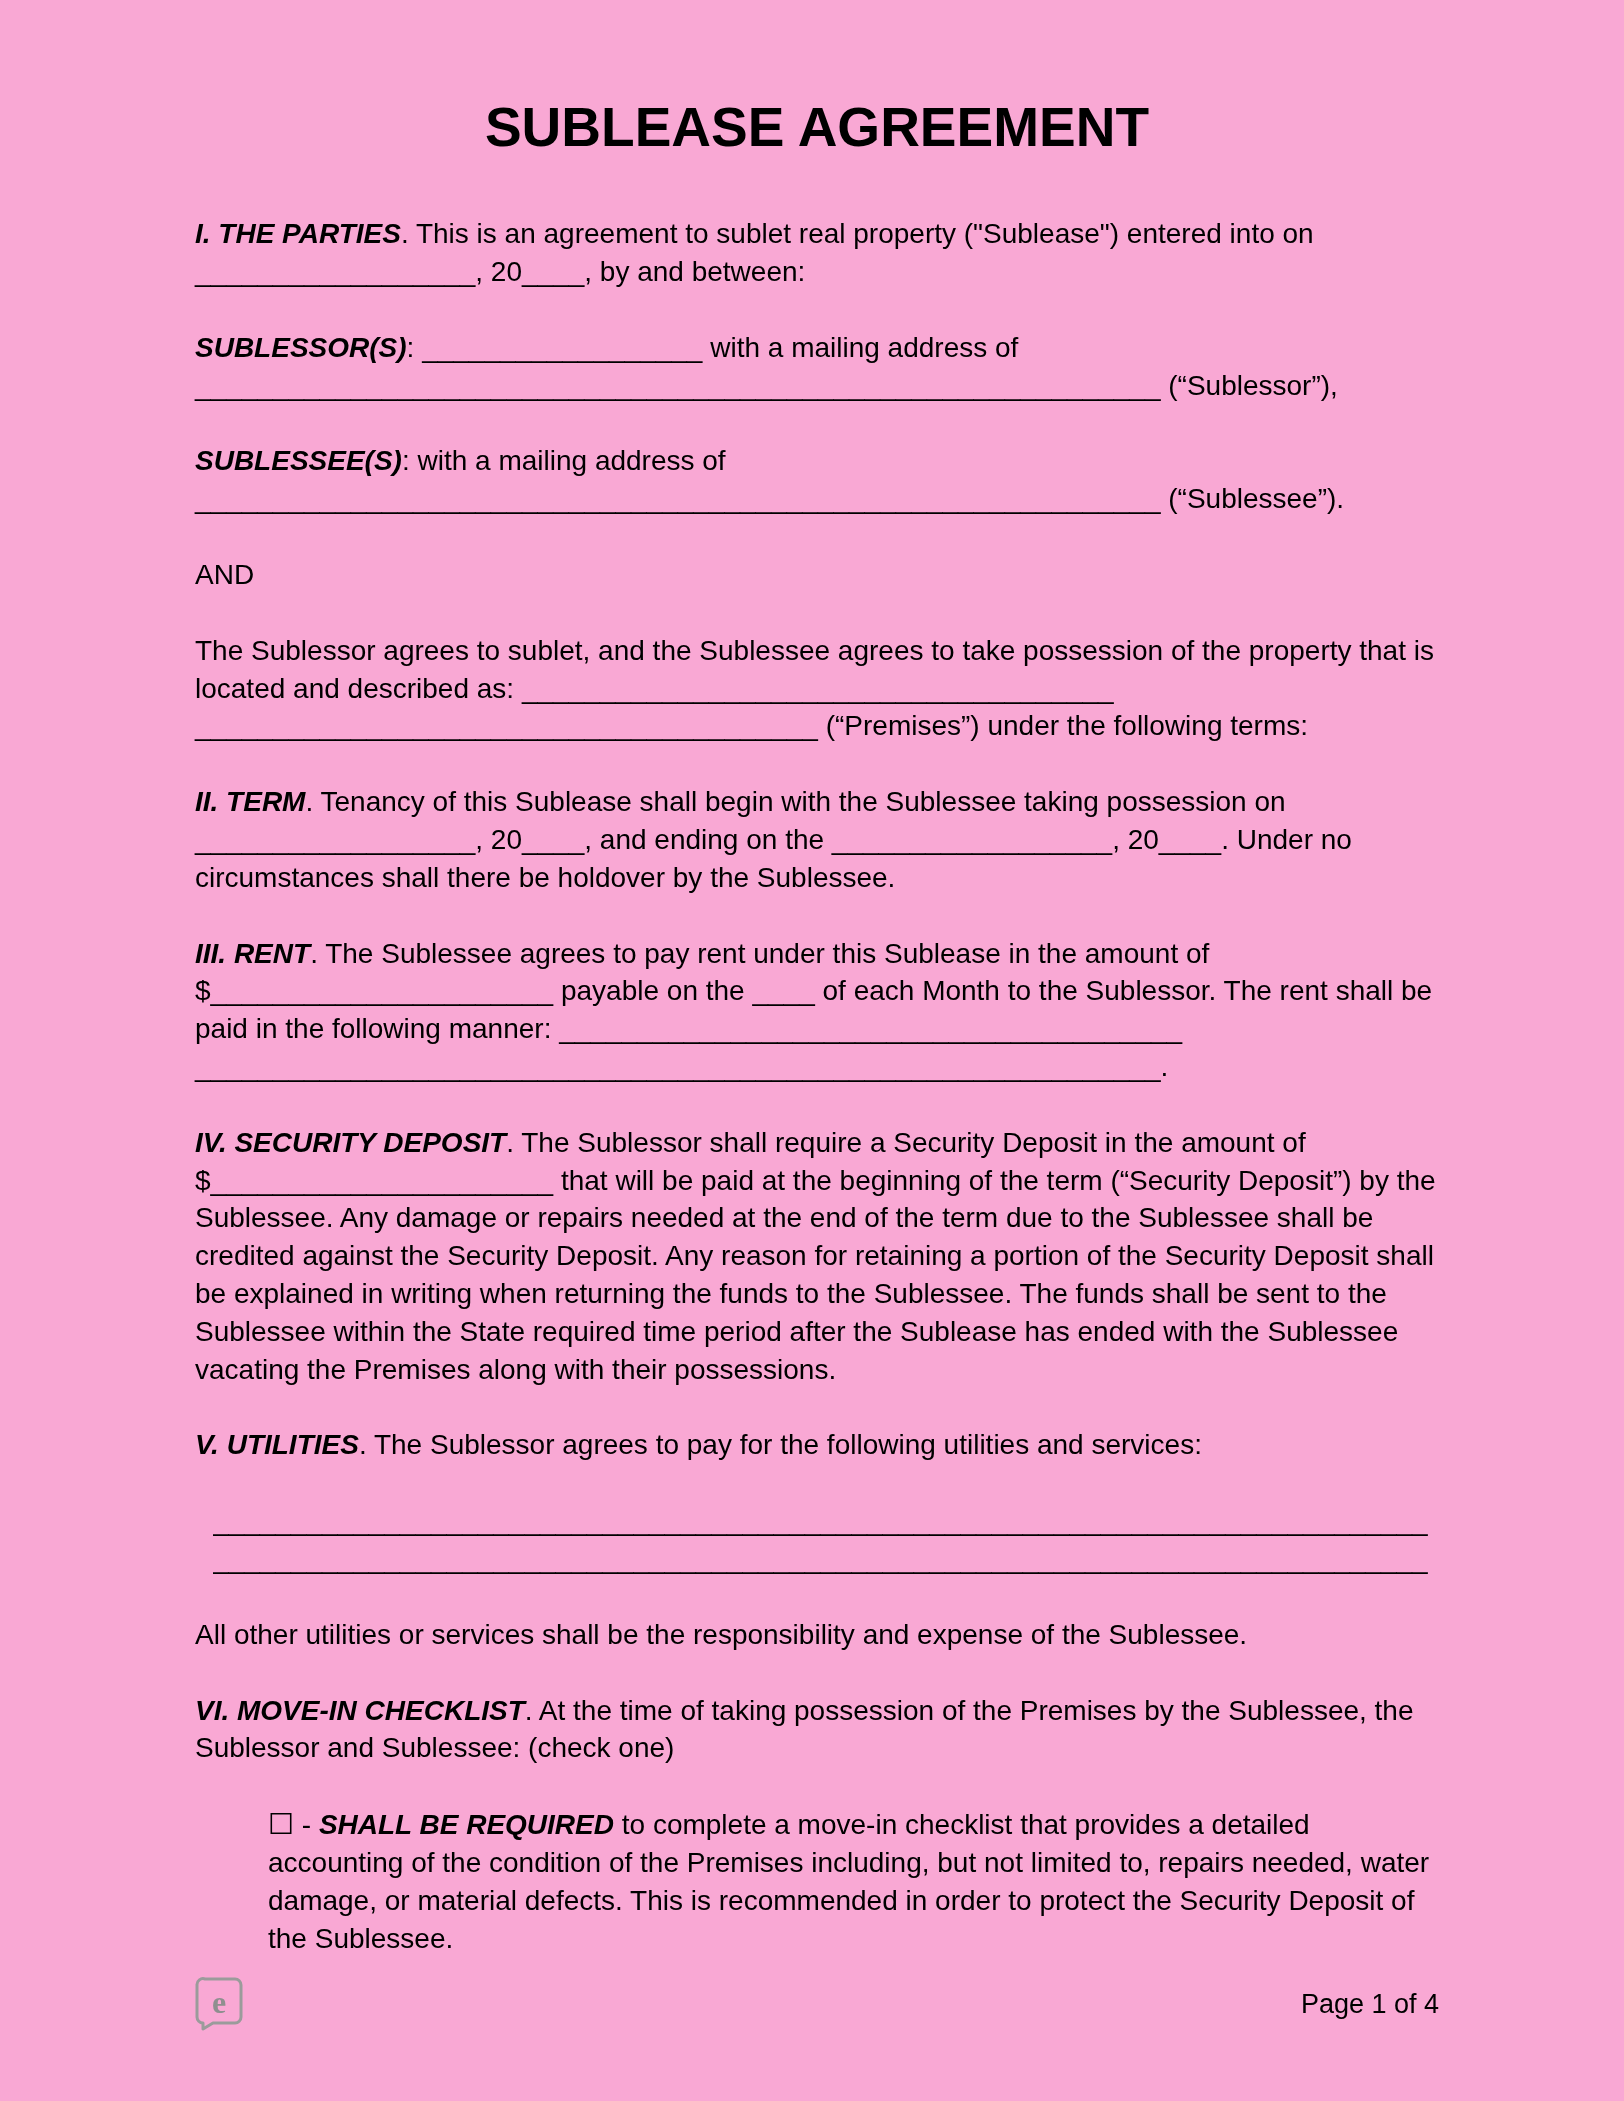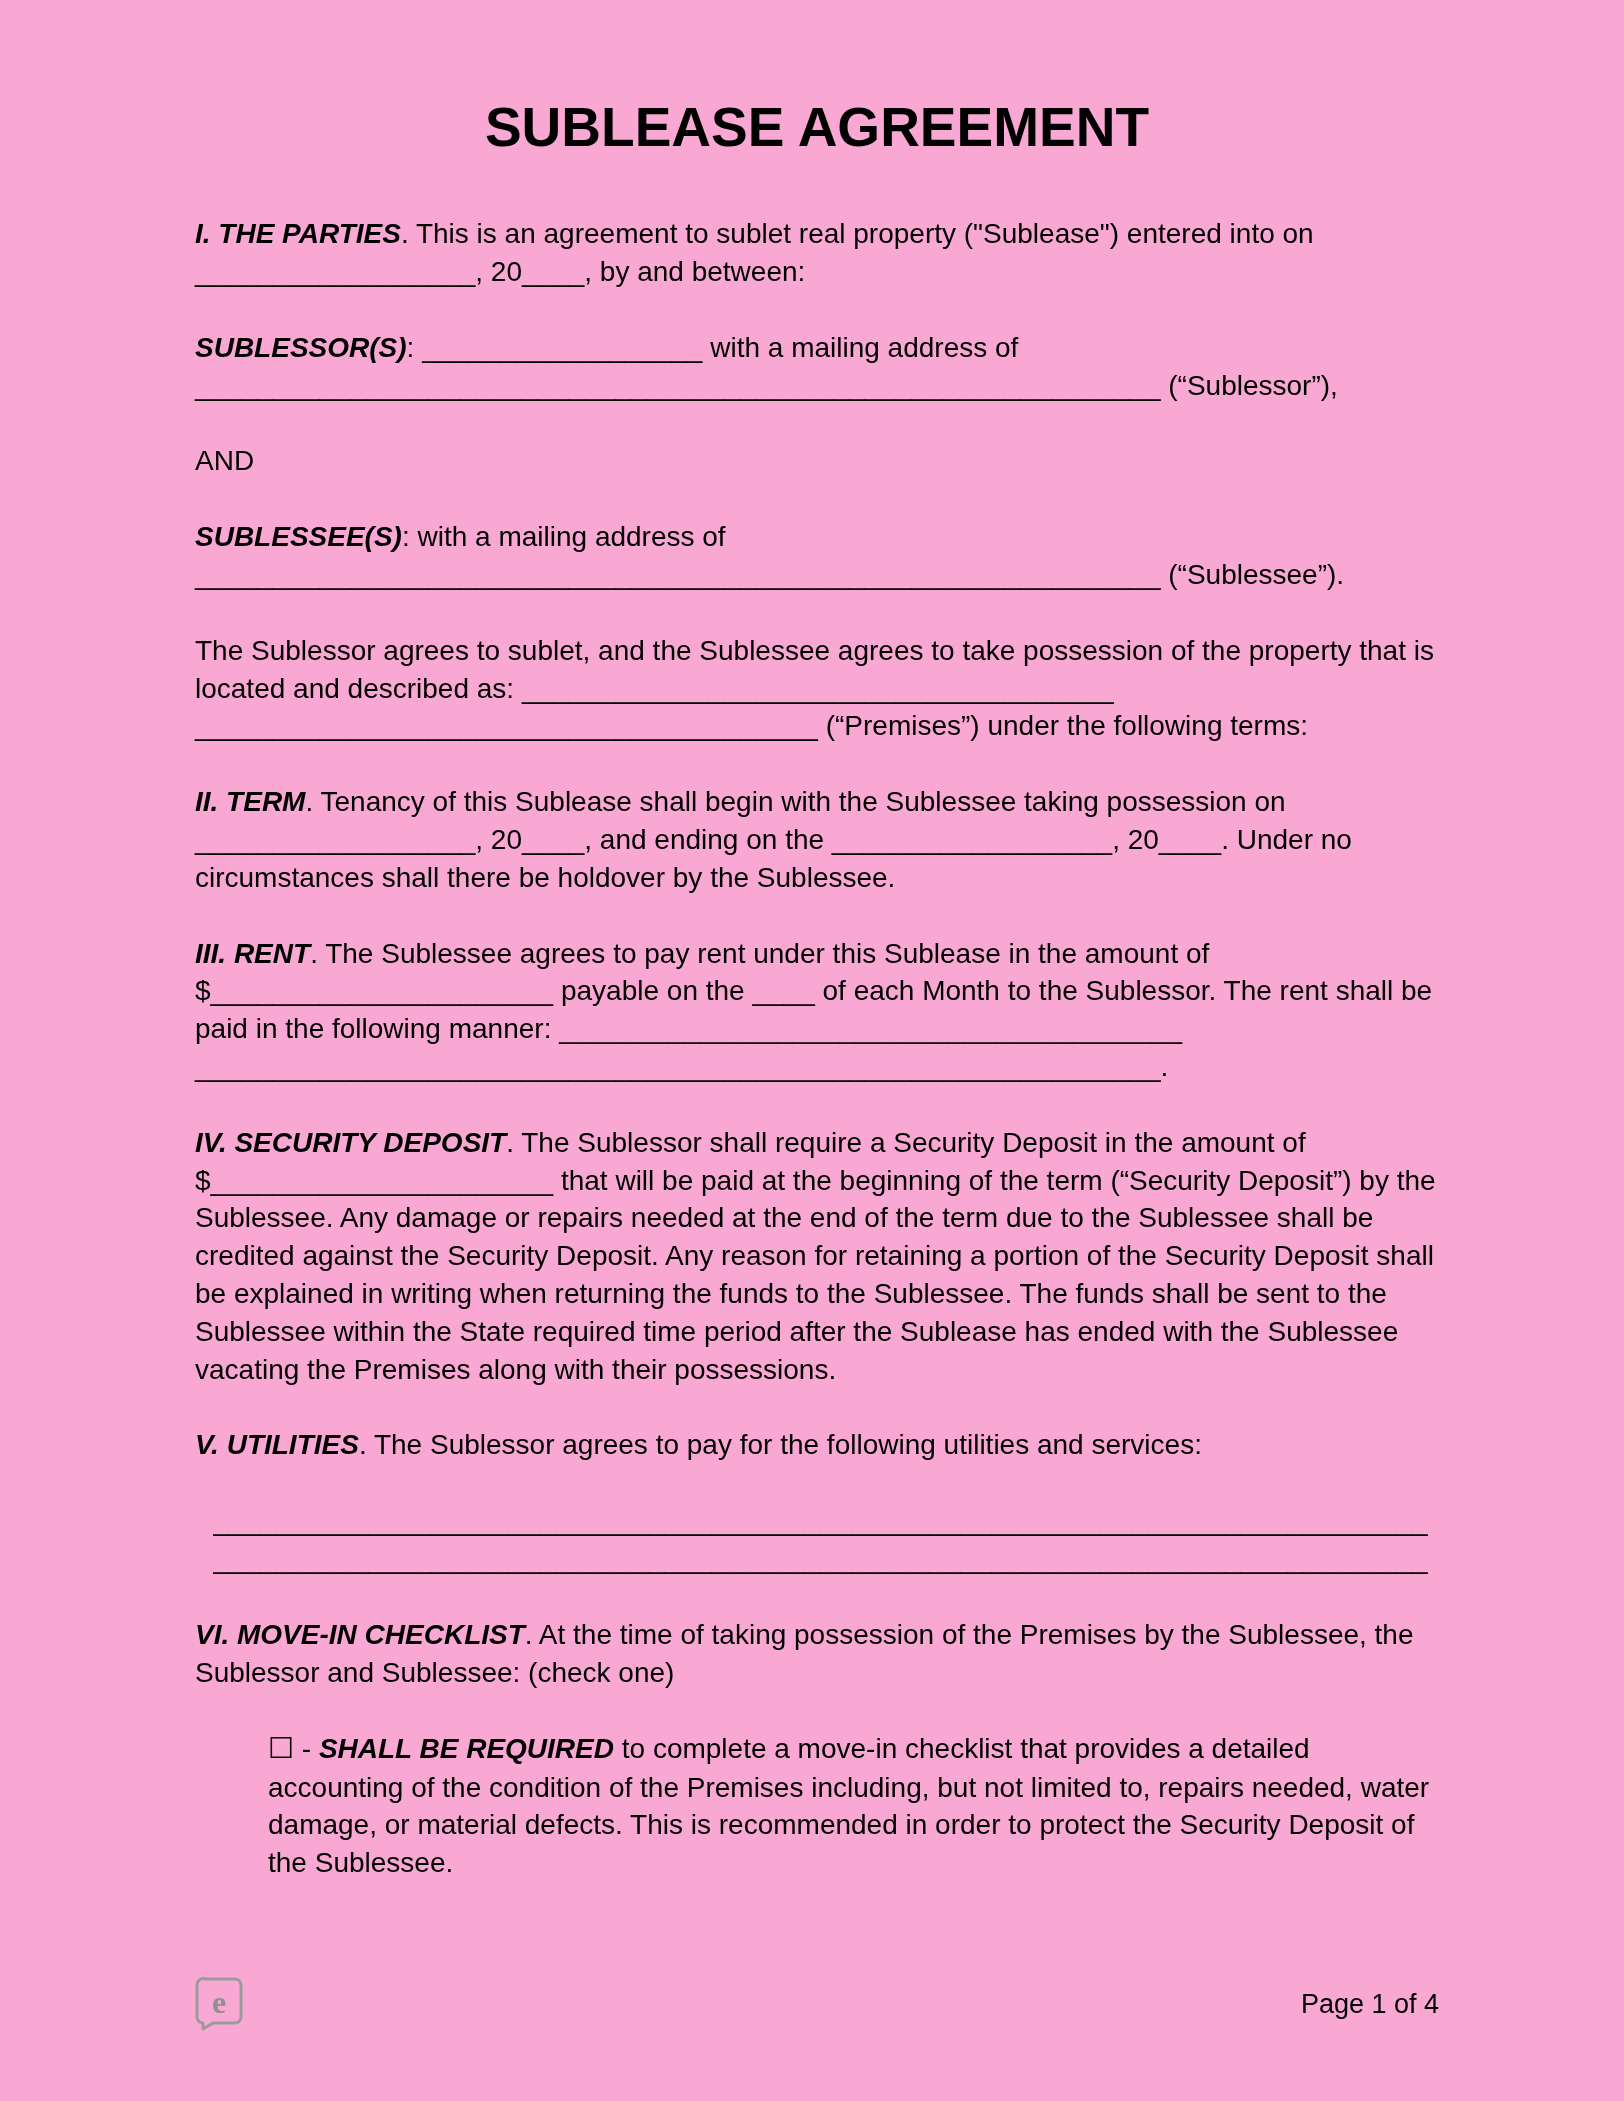--- a/index.html
+++ b/index.html
@@ -46,39 +46,40 @@
 <body>
 
 <div class="page">
 
   <h1 class="doc-title">SUBLEASE AGREEMENT</h1>
 
   <p class="para"><strong>I. THE PARTIES</strong><span>. This is an agreement to sublet real property ("Sublease") entered into on __________________, 20____, by and between:</span></p>
 
   <p class="para"><strong>SUBLESSOR(S)</strong><span>: __________________ with a mailing address of ______________________________________________________________ (“Sublessor”),</span></p>
 
+  <p class="para"><strong>SUBLESSEE(S)</strong><span>: with a mailing address of ______________________________________________________________ (“Sublessee”).</span></p>
+
   <p class="para">AND</p>
-
-  <p class="para"><strong>SUBLESSEE(S)</strong><span>: with a mailing address of ______________________________________________________________ (“Sublessee”).</span></p>
 
   <p class="para">The Sublessor agrees to sublet, and the Sublessee agrees to take possession of the property that is located and described as: ______________________________________ ________________________________________ (“Premises”) under the following terms:</p>
 
   <p class="para"><strong>II. TERM</strong><span>. Tenancy of this Sublease shall begin with the Sublessee taking possession on __________________, 20____, and ending on the __________________, 20____. Under no circumstances shall there be holdover by the Sublessee.</span></p>
 
   <p class="para"><strong>III. RENT</strong><span>. The Sublessee agrees to pay rent under this Sublease in the amount of $______________________ payable on the ____ of each Month to the Sublessor. The rent shall be paid in the following manner: ________________________________________ ______________________________________________________________.</span></p>
 
   <p class="para"><strong>IV. SECURITY DEPOSIT</strong><span>. The Sublessor shall require a Security Deposit in the amount of $______________________ that will be paid at the beginning of the term (“Security Deposit”) by the Sublessee. Any damage or repairs needed at the end of the term due to the Sublessee shall be credited against the Security Deposit. Any reason for retaining a portion of the Security Deposit shall be explained in writing when returning the funds to the Sublessee. The funds shall be sent to the Sublessee within the State required time period after the Sublease has ended with the Sublessee vacating the Premises along with their possessions.</span></p>
 
   <p class="para"><strong>V. UTILITIES</strong><span>. The Sublessor agrees to pay for the following utilities and services:</span></p>
 
   <div class="blanks">
     <div class="blankline">______________________________________________________________________________</div>
     <div class="blankline">______________________________________________________________________________</div>
   </div>
 
+  <p class="para">All other utilities or services shall be the responsibility and expense of the Sublessee.</p>
 
   <p class="para"><strong>VI. MOVE-IN CHECKLIST</strong><span>. At the time of taking possession of the Premises by the Sublessee, the Sublessor and Sublessee: (check one)</span></p>
 
   <div class="indent"><span class="checkbox">☐</span><span> - </span><strong>SHALL BE REQUIRED</strong><span> to complete a move-in checklist that provides a detailed accounting of the condition of the Premises including, but not limited to, repairs needed, water damage, or material defects. This is recommended in order to protect the Security Deposit of the Sublessee.</span></div>
 
   <div class="footer">
     <span class="logo">
       <svg width="48" height="54" viewBox="0 0 48 54">
         <path d="M10 2 h30 a6 6 0 0 1 6 6 v32 a6 6 0 0 1 -6 6 H18 L8 52 V46 H8 A6 6 0 0 1 2 40 V8 a6 6 0 0 1 8 -6 Z" fill="none" stroke="#9b9b9b" stroke-width="3" stroke-linejoin="round"></path>
         <text x="24" y="36" text-anchor="middle" font-size="32" font-weight="bold" fill="#8f8f8f">e</text>

